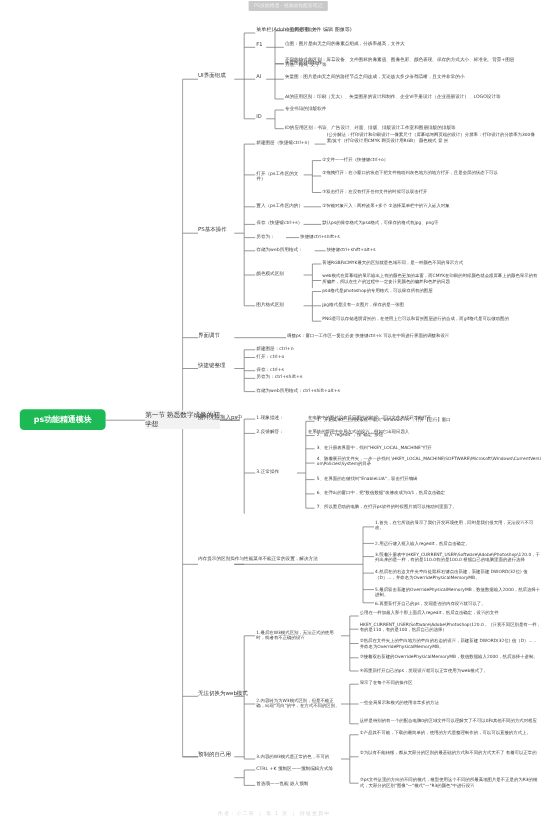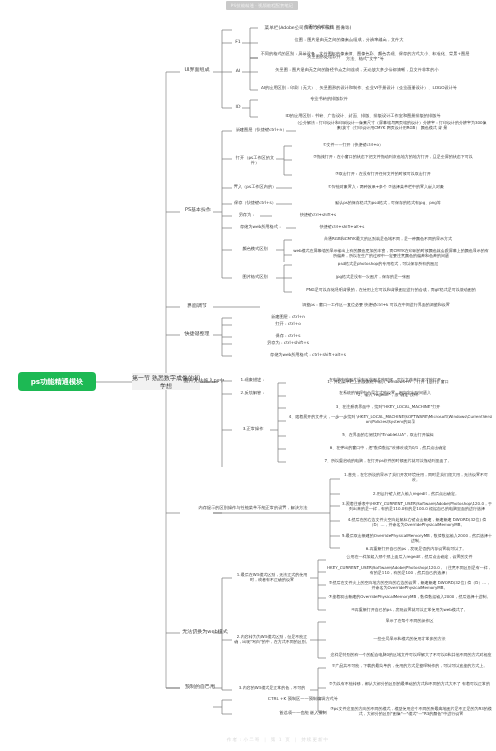--- a/index.html
+++ b/index.html
@@ -3,21 +3,21 @@
 <meta charset="utf-8">
 <style>
   html,body{margin:0;padding:0;}
   body{
     width:496px;height:751px;
     background:#ffffff;
     font-family:"DejaVu Sans","Liberation Sans",sans-serif;
     overflow:hidden;
     position:relative;
   }
-  #canvas{position:absolute;left:0;top:0;width:496px;height:751px;text-align:center;}
+  #canvas{position:absolute;left:0;top:0;width:496px;height:751px;}
   svg.lines{position:absolute;left:0;top:0;width:496px;height:751px;pointer-events:none;}
   .node{position:absolute;box-sizing:border-box;}
   .txt{
     color:#3a3a3a;
     line-height:1.25;
     letter-spacing:0px;
     white-space:pre-wrap;
     word-break:break-all;
   }
   

